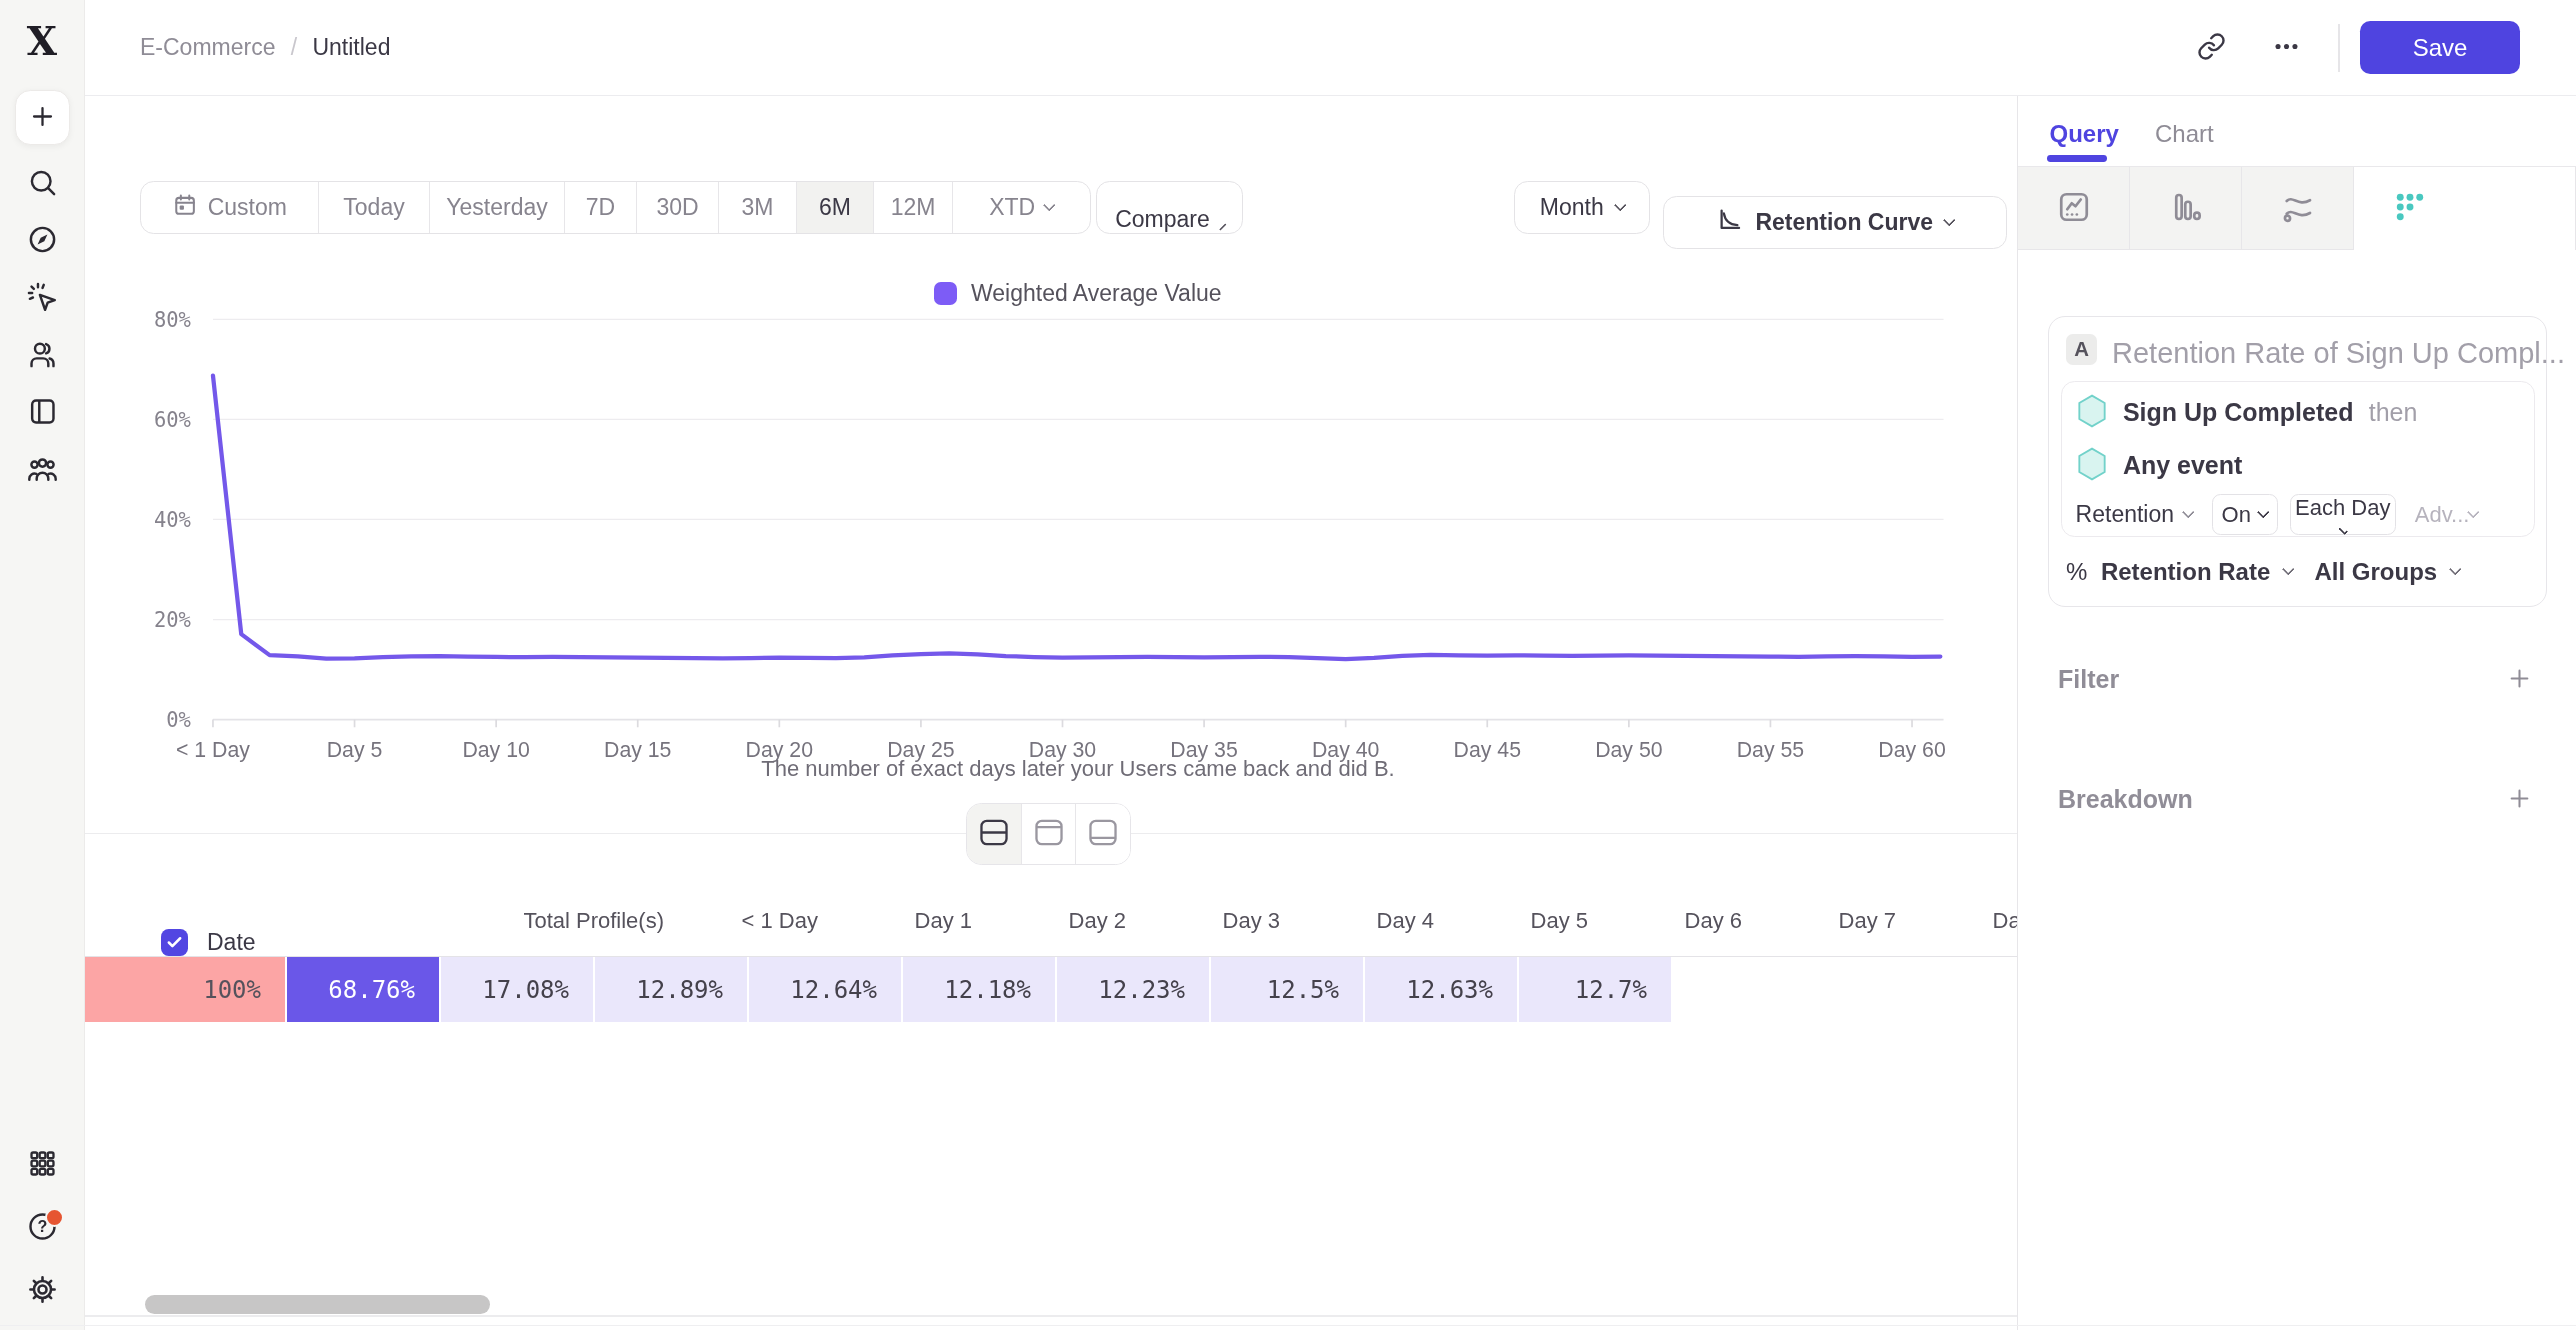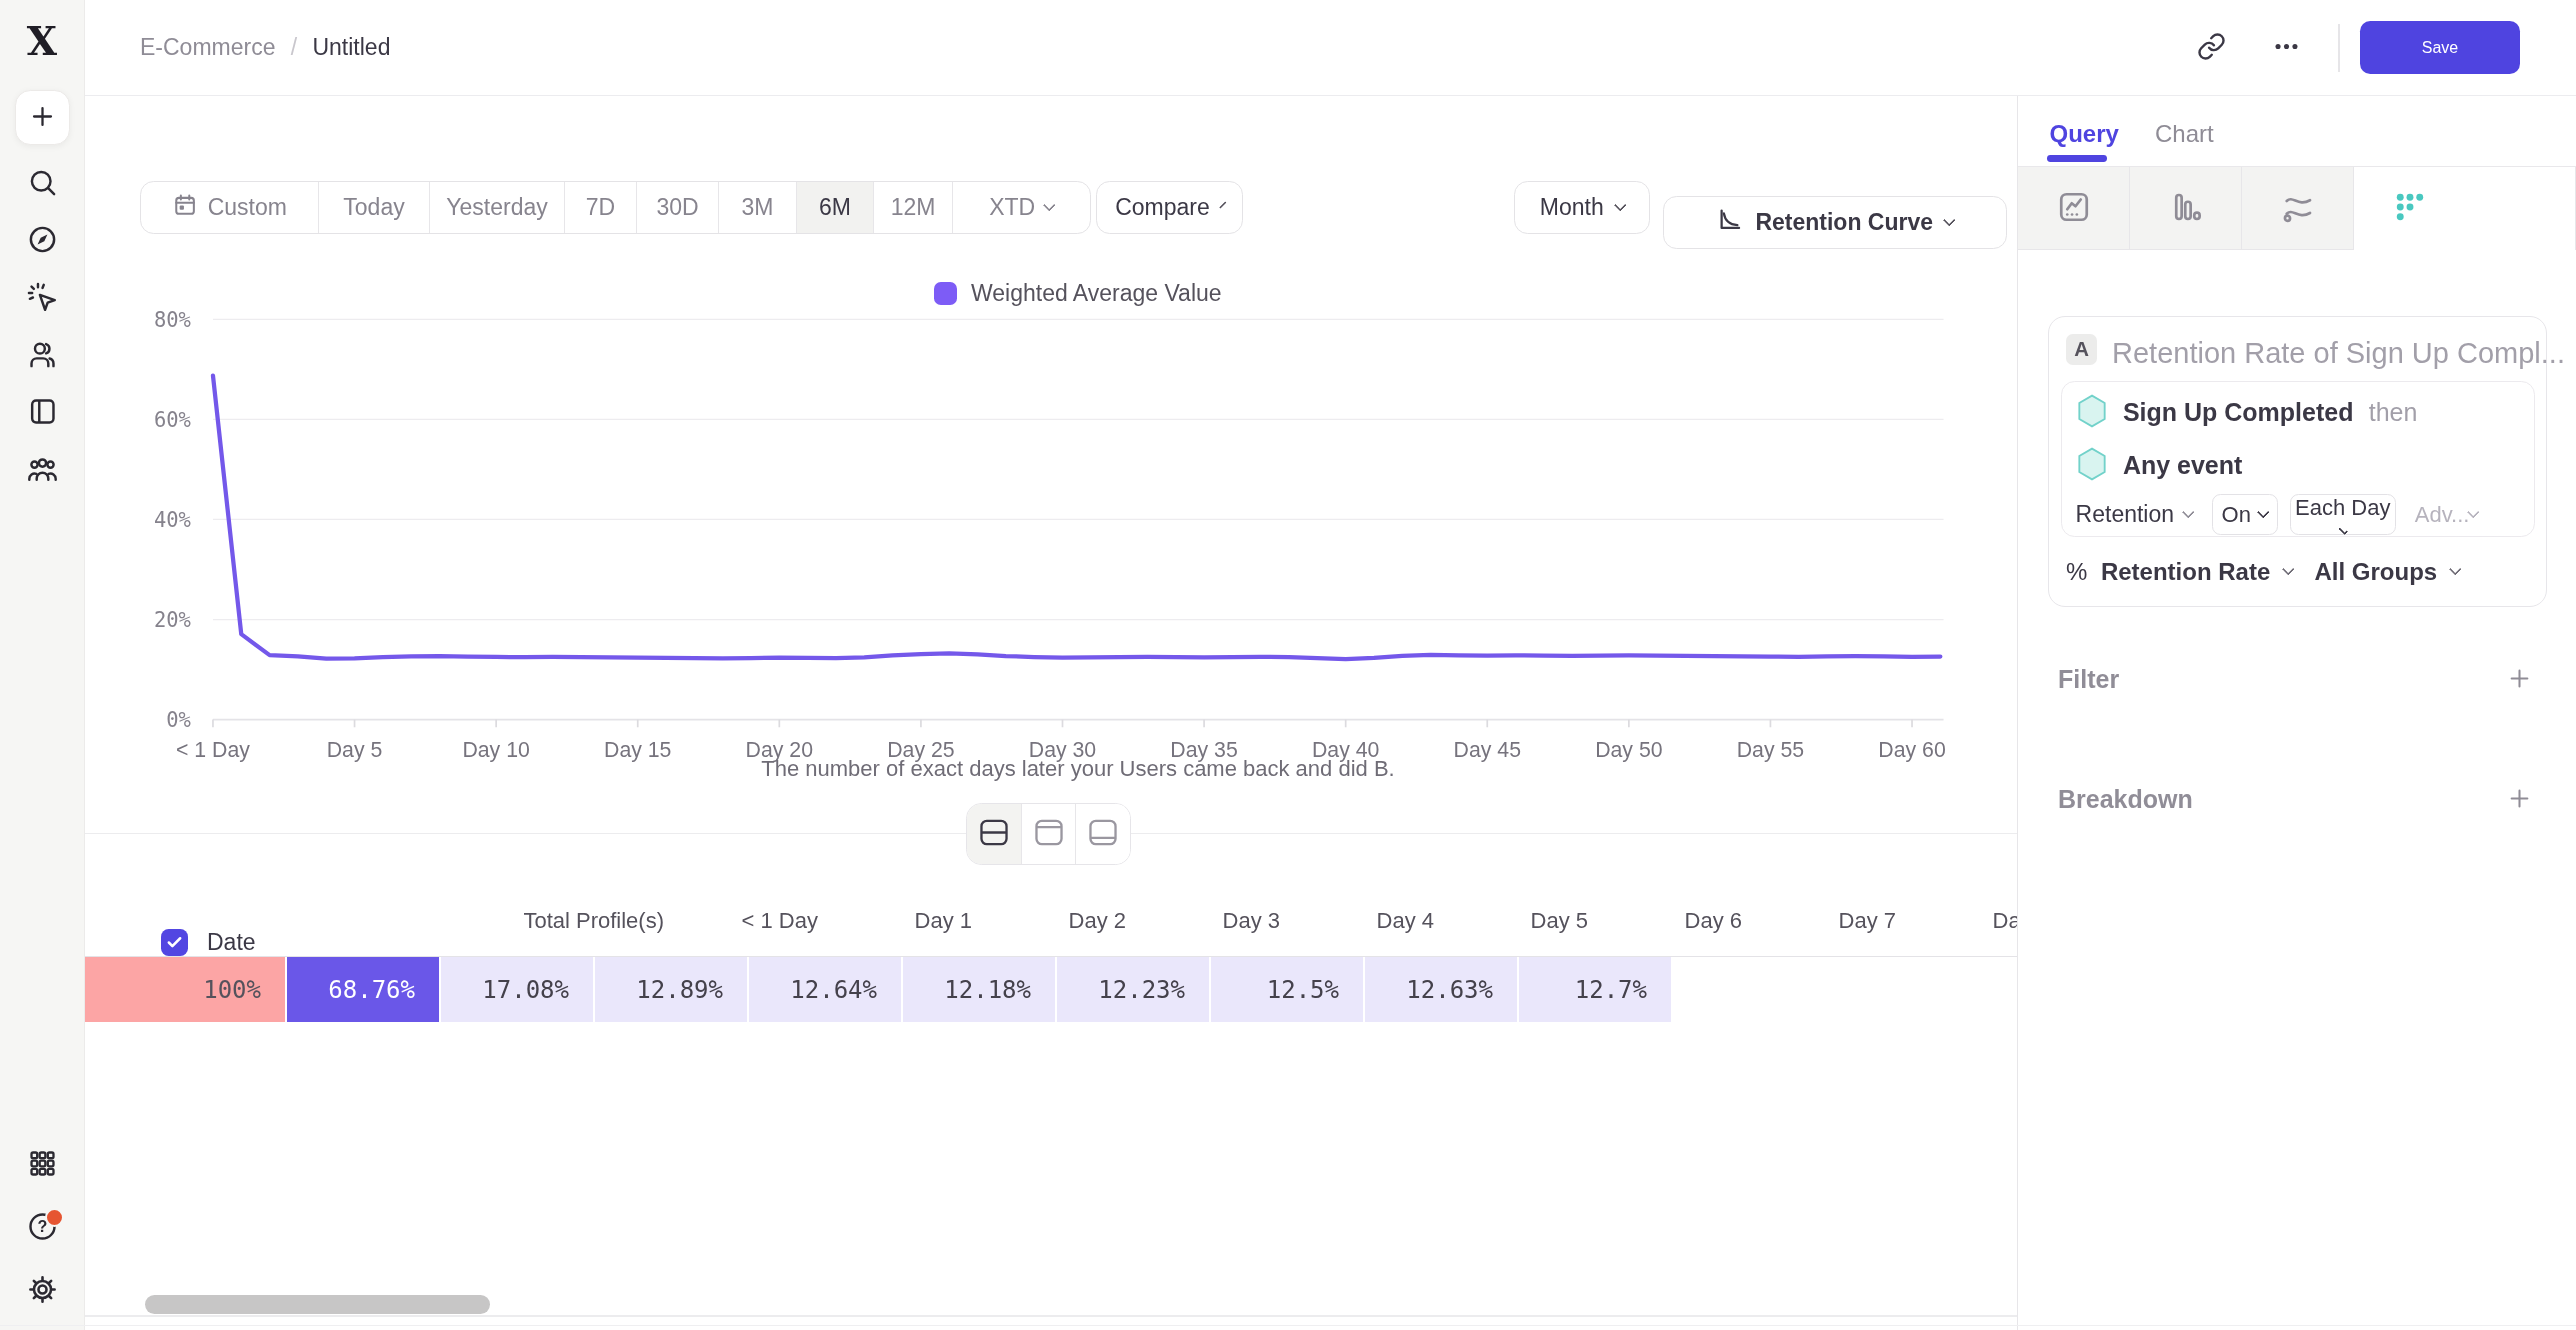--- a/index.html
+++ b/index.html
@@ -25,21 +25,21 @@
             display:flex; align-items:center; padding:0 56px 0 55px; }
   .crumb { font-size:23px; display:flex; align-items:center; gap:15.3px; }
   .crumb .parent { color:#8f8c96; }
   .crumb .sep { color:#c9c7cd; }
   .crumb .current { color:#3b3845; font-weight:500; }
   .top-actions { margin-left:auto; display:flex; align-items:center; }
   .icon-btn { width:39px; height:39px; display:flex; align-items:center; justify-content:center; border-radius:8.5px; }
   .icon-btn svg { width:29px; height:29px; }
   .vdiv { width:1.7px; height:48px; background:#e6e5e8; margin:0 20.4px 0 32px; }
   .save-btn { width:160px; height:53px; background:#4f44e0; color:#fff; border:none; border-radius:10.2px;
-              font-size:16px; font-weight:500; font-family:inherit; display:flex; align-items:center; justify-content:center; }
+              font-size:24px; font-weight:500; font-family:inherit; display:flex; align-items:center; justify-content:center; }
 
   
   .main { left:85px; top:96px; width:1932px; height:1234px; background:#fff; overflow:hidden; }
 
   .seg-group { left:55px; top:85px; height:53px; display:flex; border:1.3px solid #e4e3e6; border-radius:13.6px; overflow:hidden; background:#fff; }
   .seg { height:100%; display:flex; align-items:center; justify-content:center; gap:10.2px; font-size:23px; color:#87848e;
          border-left:0.9px solid #e7e6e9; padding:0 8.5px; }
   .seg:first-child { border-left:none; }
   .seg.selected { background:#f2f2f0; color:#3b3845; font-weight:500; }
   .seg svg { width:25.6px; height:25.6px; }
@@ -298,21 +298,21 @@
         </div>
       <div class="seg" style="width:79px;">
           <span>12M</span>
         </div>
       <div class="seg" style="width:138px;">
         <span>XTD</span>
         <span class="chev sm"></span>
       </div>
     </div>
 
-    <div class="abs pill-btn" style="left:1011px; top:85px; width:147px;">
+    <div class="abs pill-btn" style="left:1011px; top:85px; width:147px;align-items:flex-end;">
       <span>Compare</span>
       <span class="chev sm"></span>
     </div>
 
     <div class="abs pill-btn" style="left:1429px; top:85px; width:136px;">
       <span>Month</span>
       <span class="chev sm"></span>
     </div>
 
     <div class="abs pill-btn" style="left:1578px; top:100px; width:344px;font-weight:bold;">

